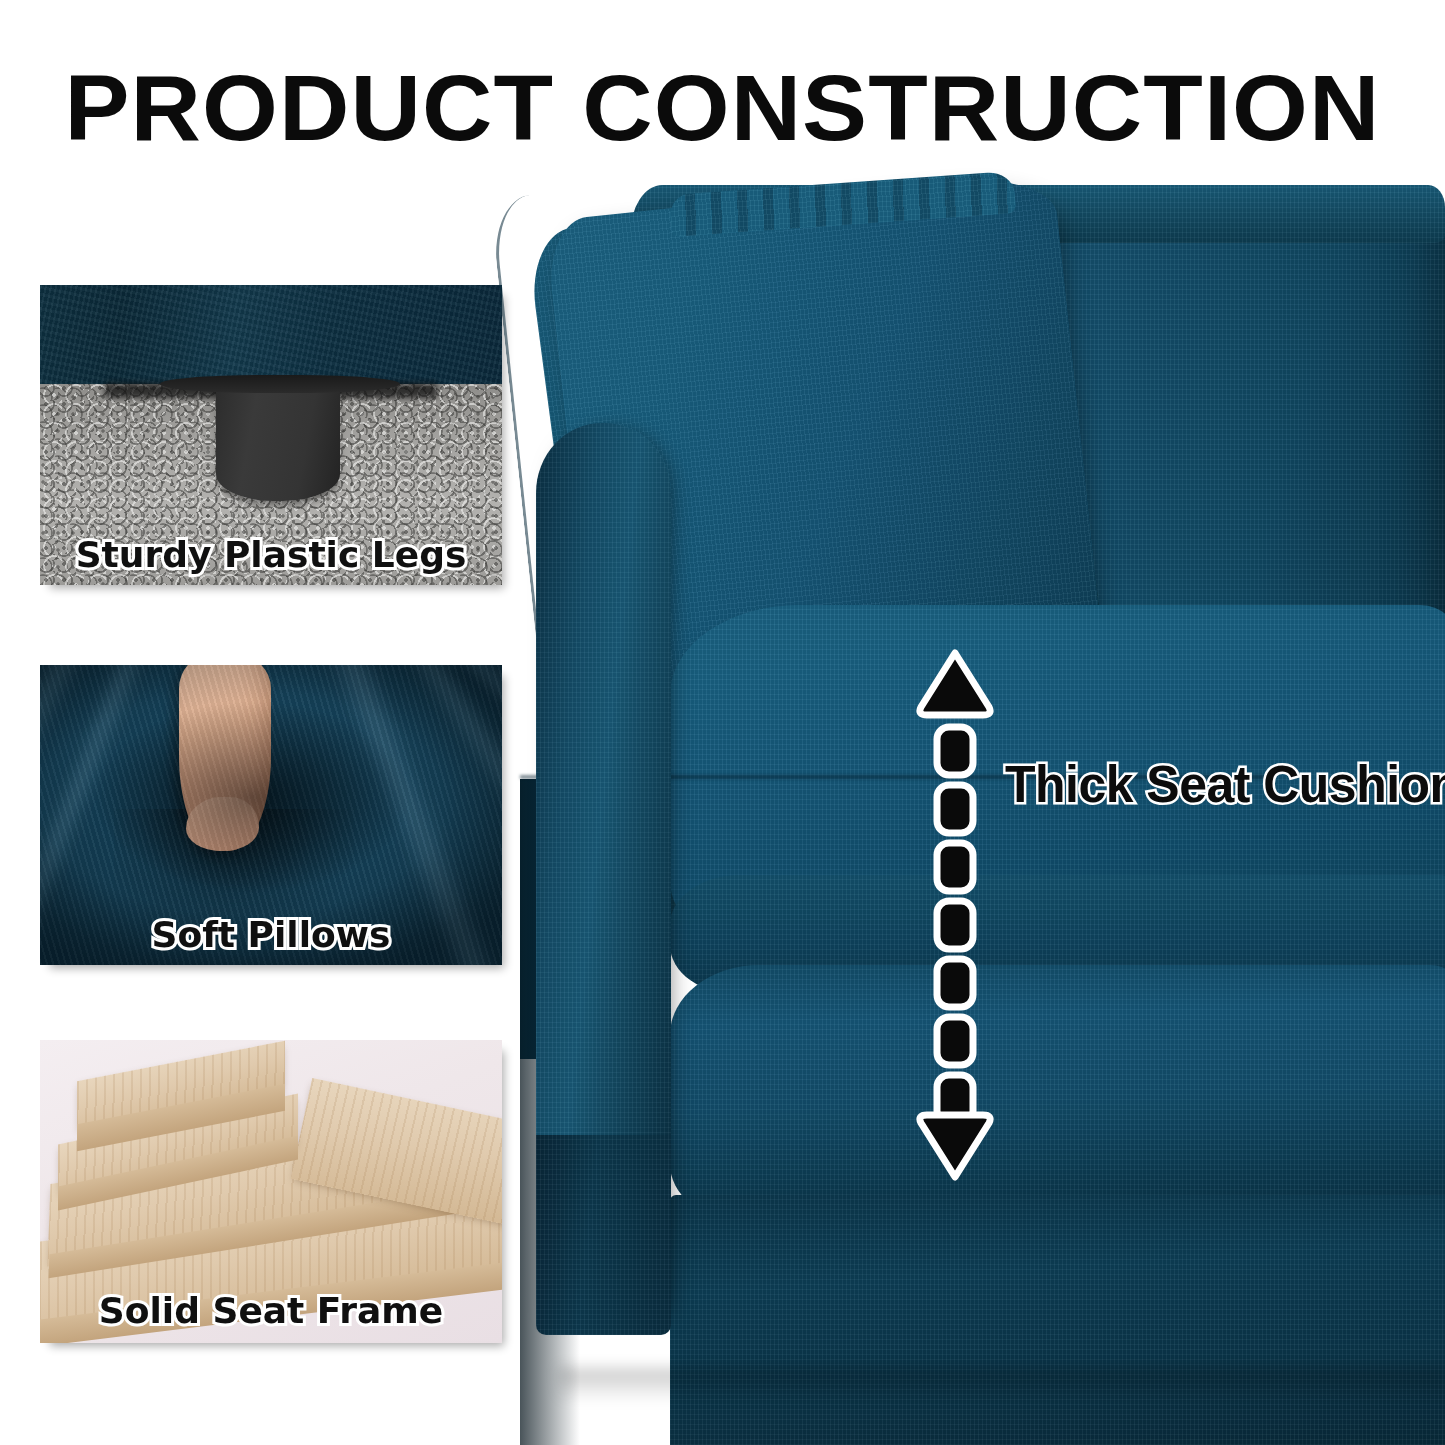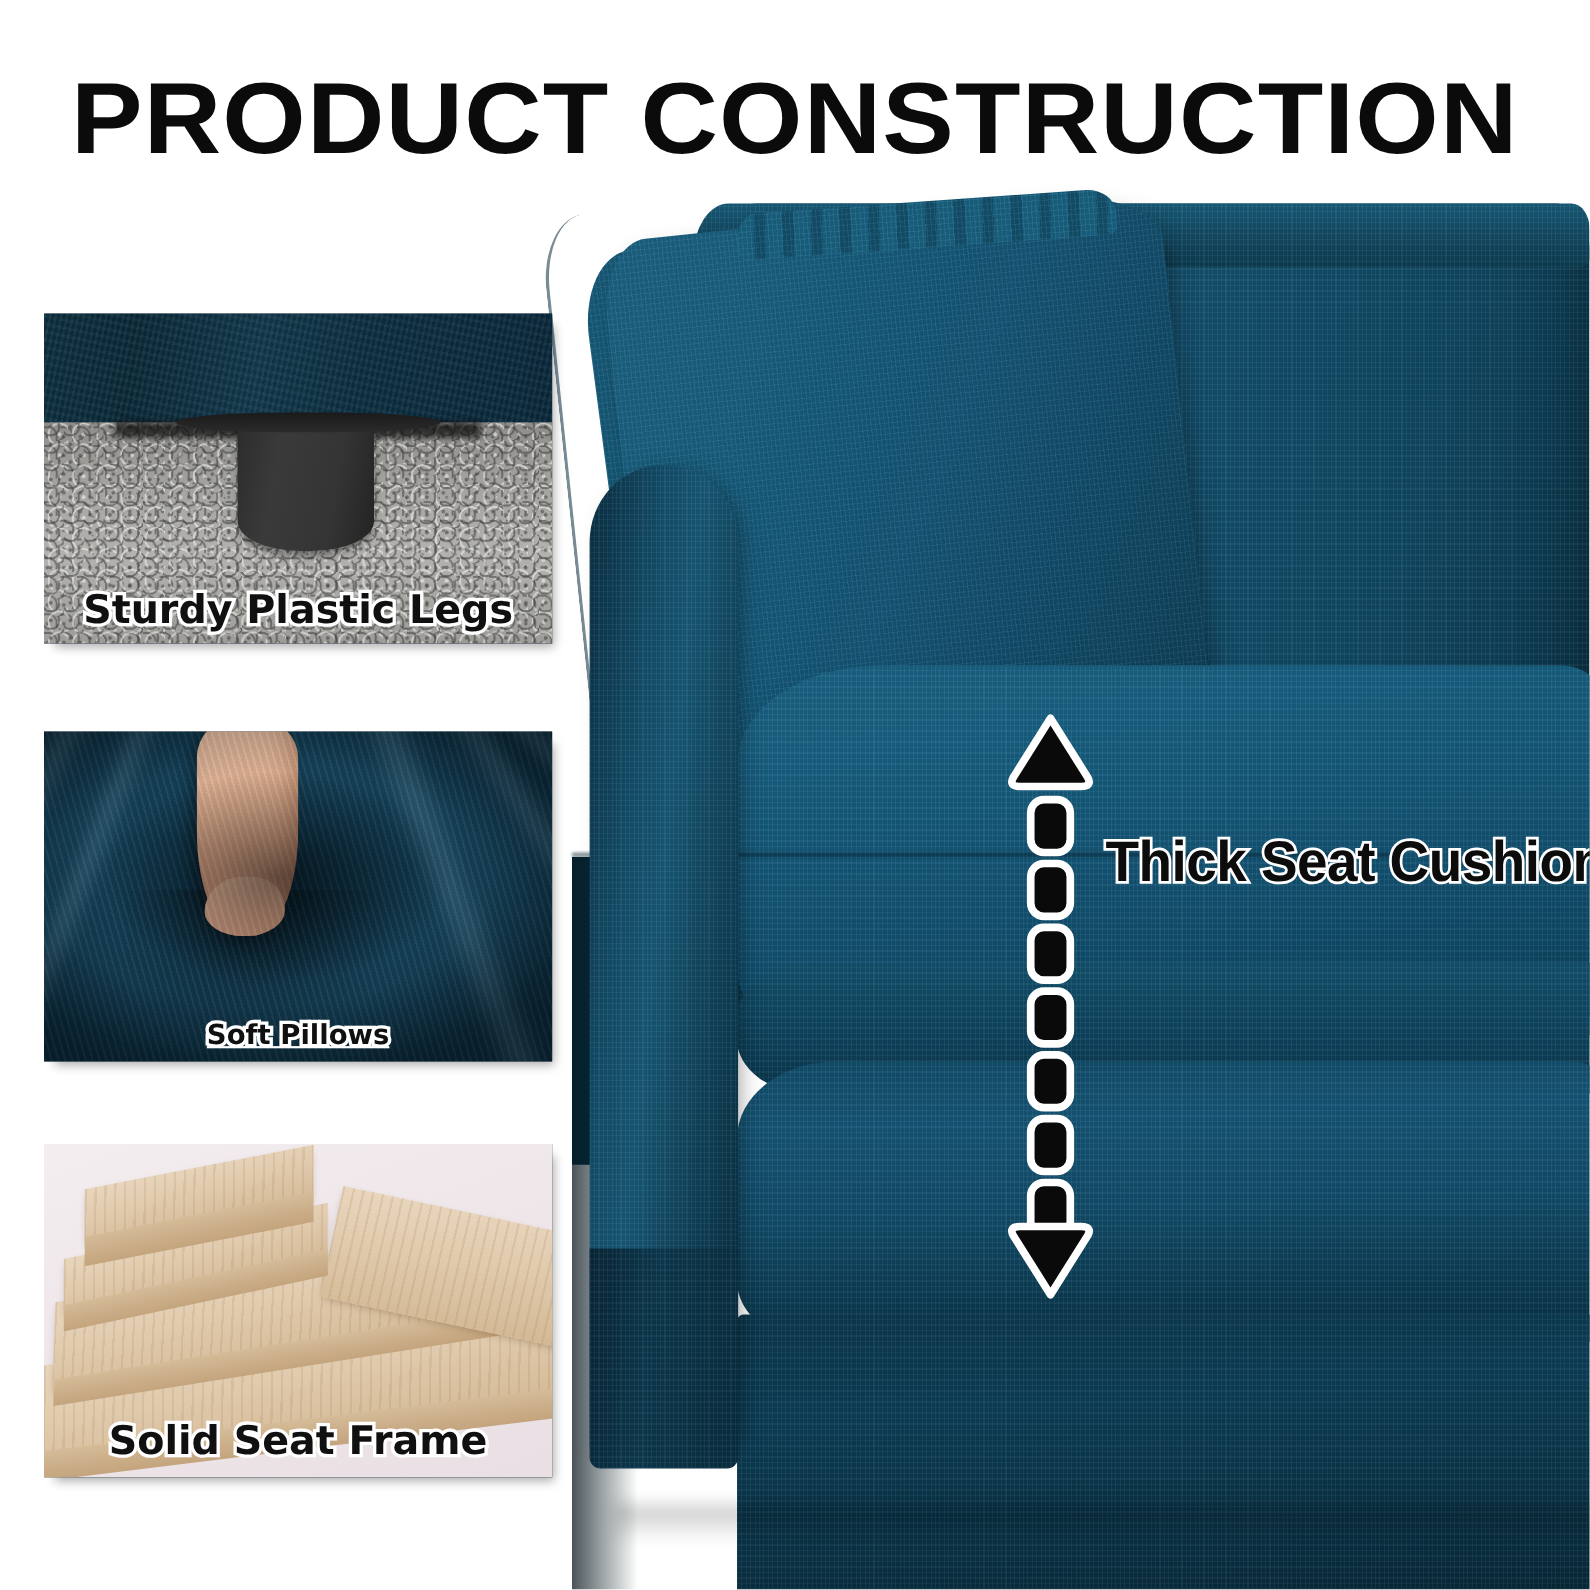--- a/index.html
+++ b/index.html
@@ -140,21 +140,21 @@
   }
   #t2-knuckle {
     position: absolute; left: 31.5%; top: 44%; width: 16%; height: 18%;
     background: linear-gradient(160deg,#eebfa2,#d59d80);
     border-radius: 48% 40% 50% 48% / 60% 55% 44% 42%;
   }
   #t2-dimple {
     position: absolute; left: 16%; top: 48%; width: 52%; height: 46%;
     background: radial-gradient(ellipse at 48% 18%, rgba(0,0,0,0.45) 0%, rgba(0,0,0,0.12) 46%, rgba(0,0,0,0) 74%);
   }
-  #thumb2 .caption { bottom: 10px; font-size: 25px; text-decoration: underline; }
+  #thumb2 .caption { bottom: 10px; font-size: 36px; }
 
   
   #thumb3 { left: 40px; top: 1040px; width: 462px; height: 303px; }
   #t3-bg {
     position: absolute; inset: 0;
     background: linear-gradient(160deg,#f4eef1 0%,#efe7ea 40%,#e9dfe4 100%);
   }
   .plank {
     position: absolute;
     background: linear-gradient(176deg,#e8d6bd 0%,#e0caad 45%,#d3b894 100%);

